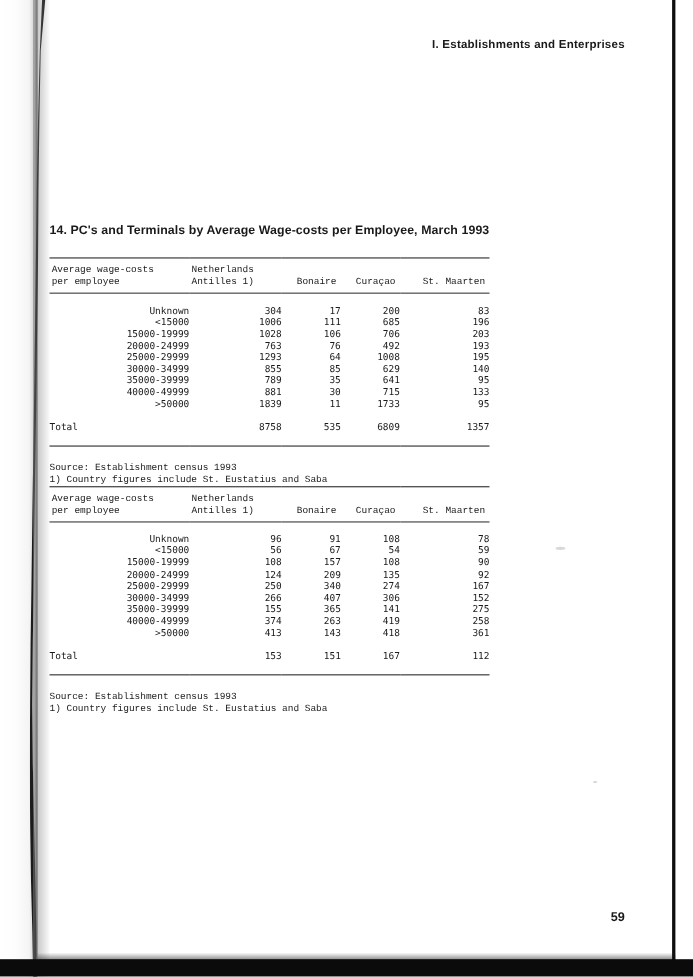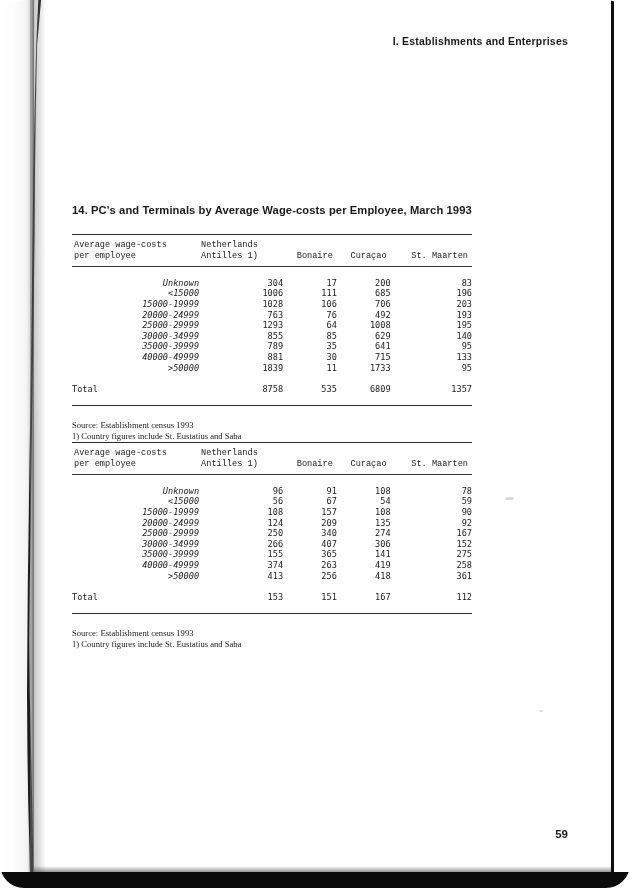--- a/index.html
+++ b/index.html
@@ -8,21 +8,20 @@
     background: #ffffff;
   }
   .page {
     position: relative;
     width: 630px;
     height: 888px;
     background: #ffffff;
     overflow: hidden;
     font-family: "Liberation Sans", sans-serif;
     color: #1a1a1a;
-    border-radius: 24px;
   }
   
   .scan-left-dark {
     position: absolute;
     left: 0; top: 0;
     width: 34px; height: 888px;
     background: linear-gradient(90deg,#ffffff 0%,#fdfdfd 40%,#f4f4f4 78%,#cfcfcf 92%,#6e6e6e 99%,#1b1b1b 100%);
   }
   .scan-left-curve {
     position: absolute;
@@ -89,21 +88,21 @@
   }
   .page-number {
     position: absolute;
     right: 62px;
     top: 828px;
     font-size: 11.5px;
     font-weight: bold;
   }
   .table-block {
     position: absolute;
-    left: 72px;
+    left: 45px;
     width: 400px;
   }
   .tbl-title {
     font-size: 11.2px;
     font-weight: bold;
     line-height: 15px;
     letter-spacing: 0.1px;
     margin: 0 0 16px 0;
     white-space: pre-line;
   }
@@ -154,38 +153,37 @@
   }
   .hdr-na { text-align: left; padding-left: 2px !important; }
   table.stat tbody td {
     padding: 0 0 0 0;
     height: 10.6px;
   }
   td.lbl {
     text-align: right;
     padding-right: 20px;
     white-space: nowrap;
-    font-style: italic;
   }
   td.lbl-total {
     text-align: left;
     padding-left: 2px;
     white-space: nowrap;
     margin-left: 13px;
   }
   td.num {
     text-align: right;
     padding-right: 12px;
     white-space: nowrap;
   }
   td.num-na { padding-right: 22px; }
   tr.spacer td { height: 8px; padding: 0; font-size: 0; }
   tr.spacer-sm td { height: 6px; padding: 0; font-size: 0; }
   .source-note {
-    font-family: Liberation Serif, serif;
+    font-family: Liberation Mono, monospace;
     font-size: 8.6px;
     line-height: 11px;
     white-space: pre-line;
     margin-top: 14px;
     color: #1a1a1a;
   }
   .speck {
     position: absolute;
     background: #d8d8d8;
     border-radius: 50%;
@@ -396,21 +394,21 @@
           <tr>
             <td class="lbl">40000-49999</td>
             <td class="num num-na">374</td>
             <td class="num">263</td>
             <td class="num">419</td>
             <td class="num">258</td>
           </tr>
           <tr>
             <td class="lbl">&gt;50000</td>
             <td class="num num-na">413</td>
-            <td class="num">256</td>
+            <td class="num">143</td>
             <td class="num">418</td>
             <td class="num">361</td>
           </tr>
 
           <tr class="spacer-sm">
               <td colspan="5"></td>
             </tr>
 
           <tr>
             <td class="lbl-total">Total</td>

